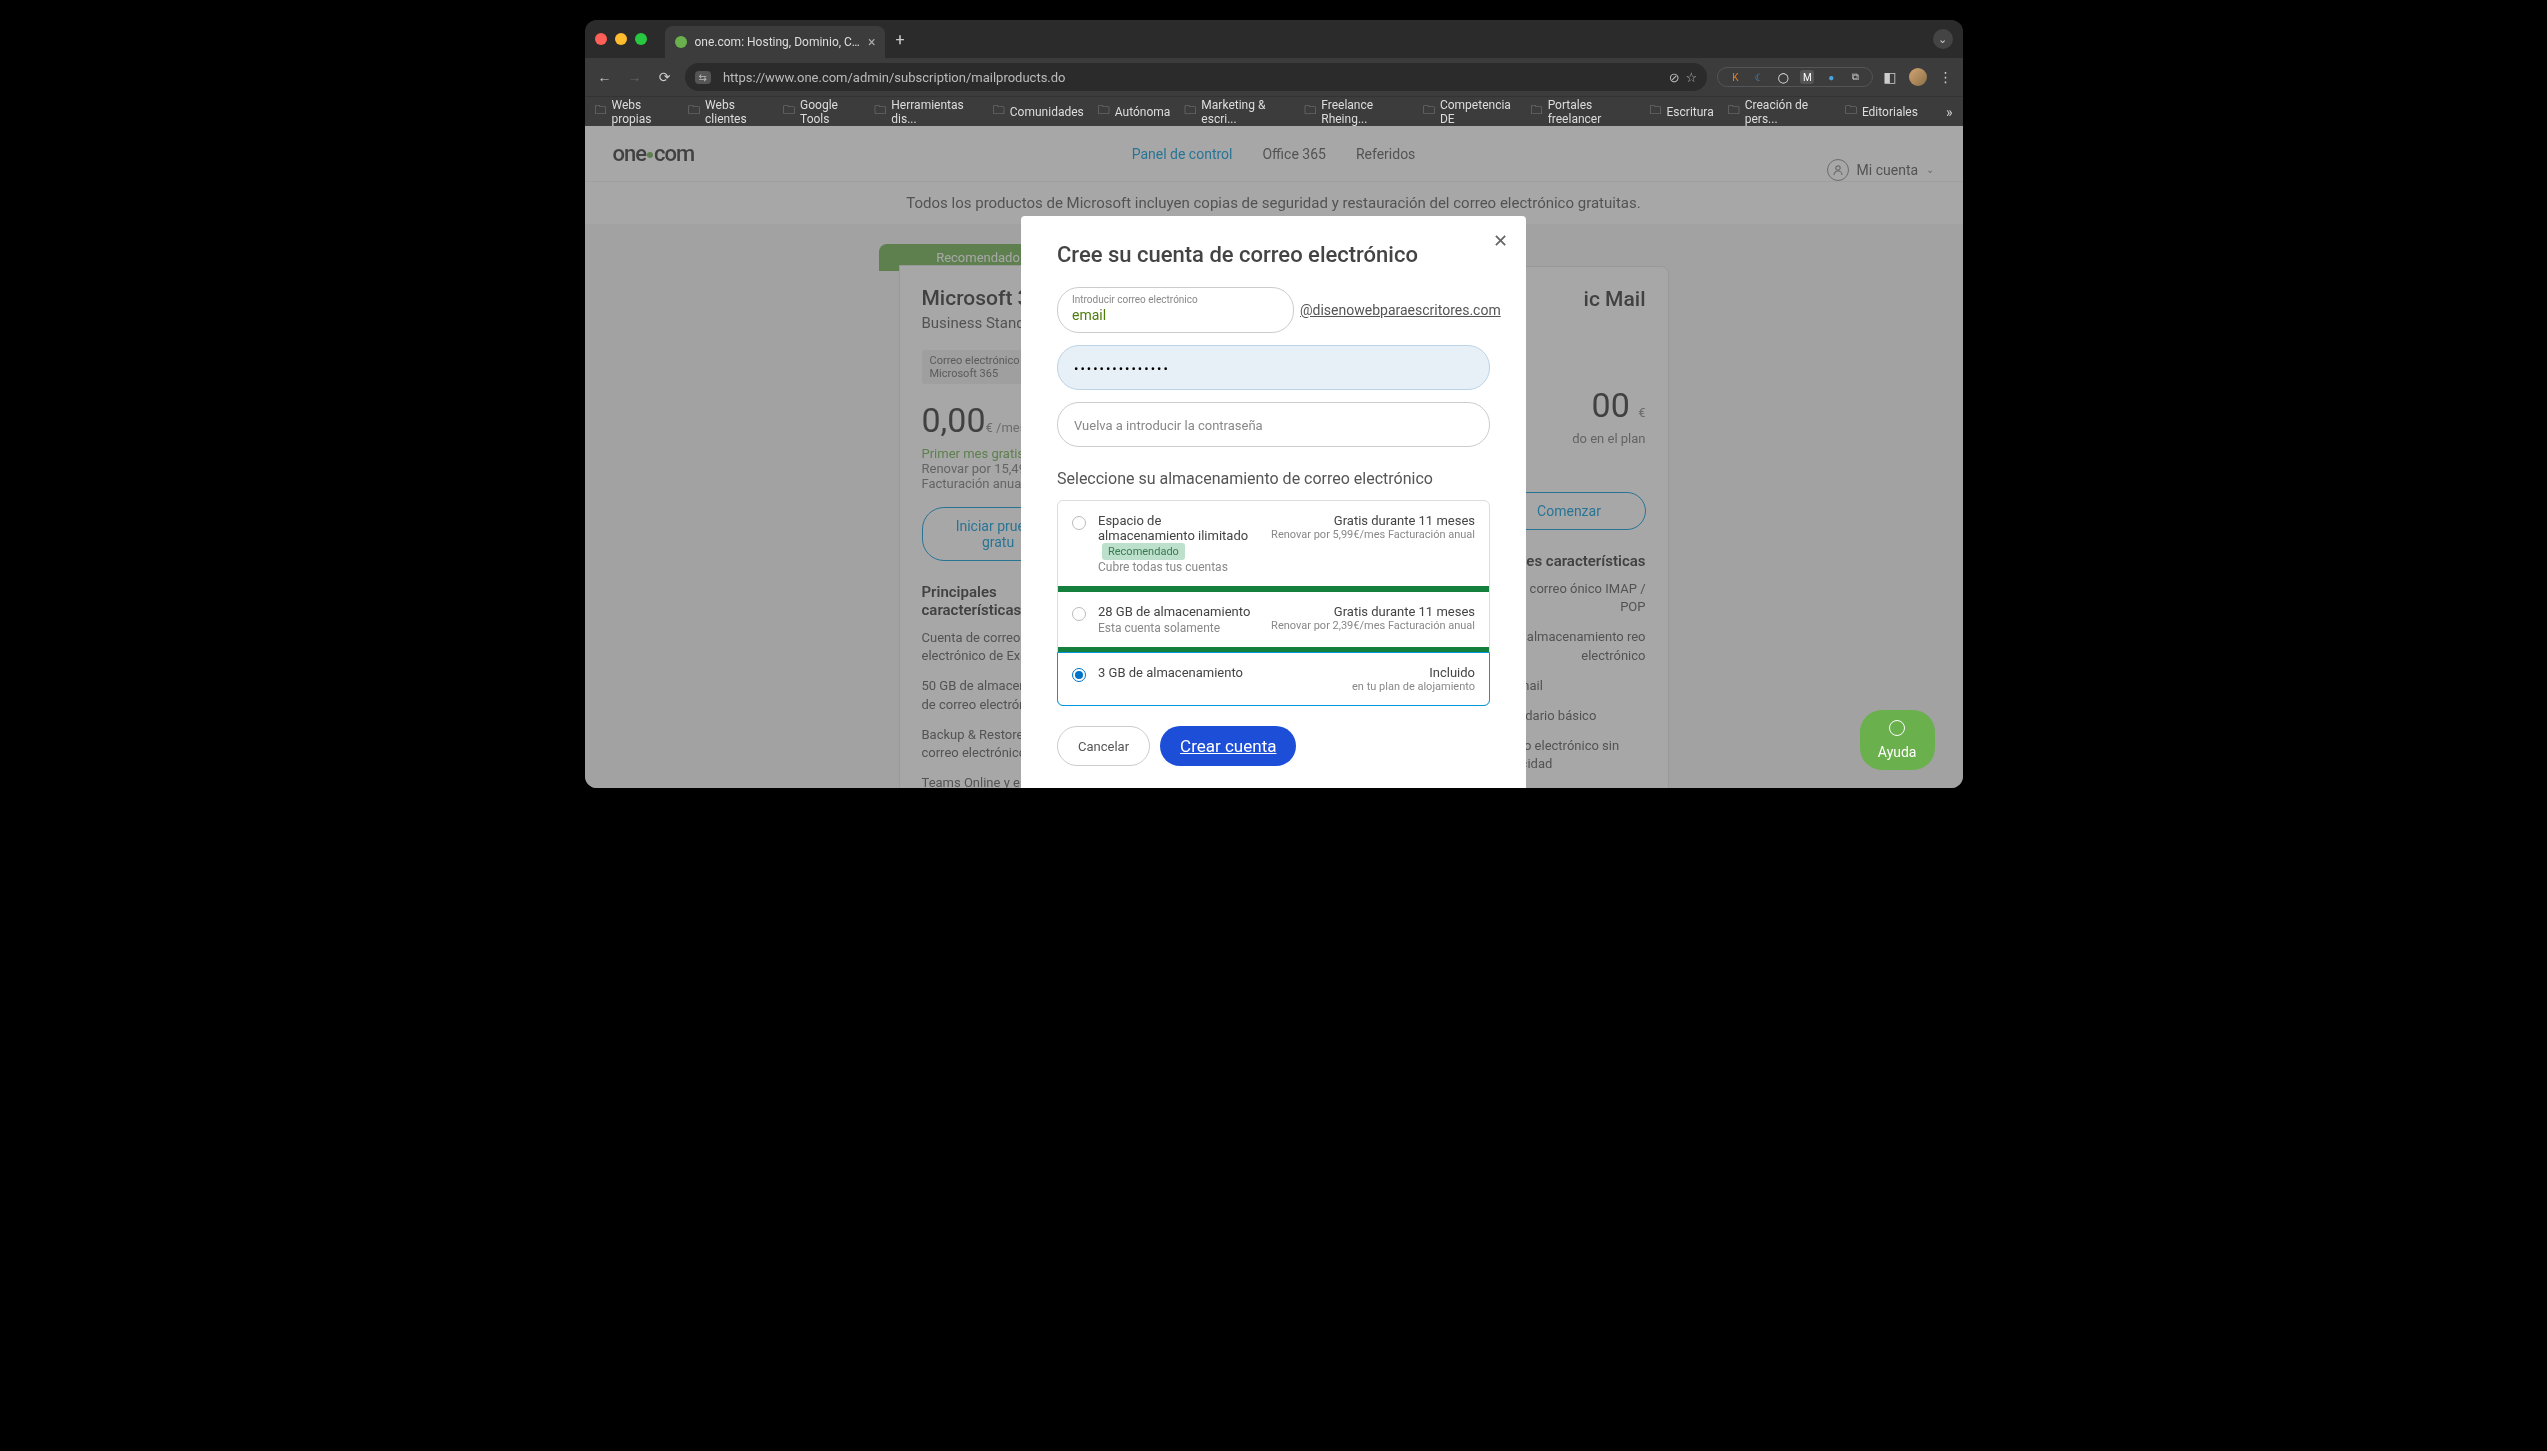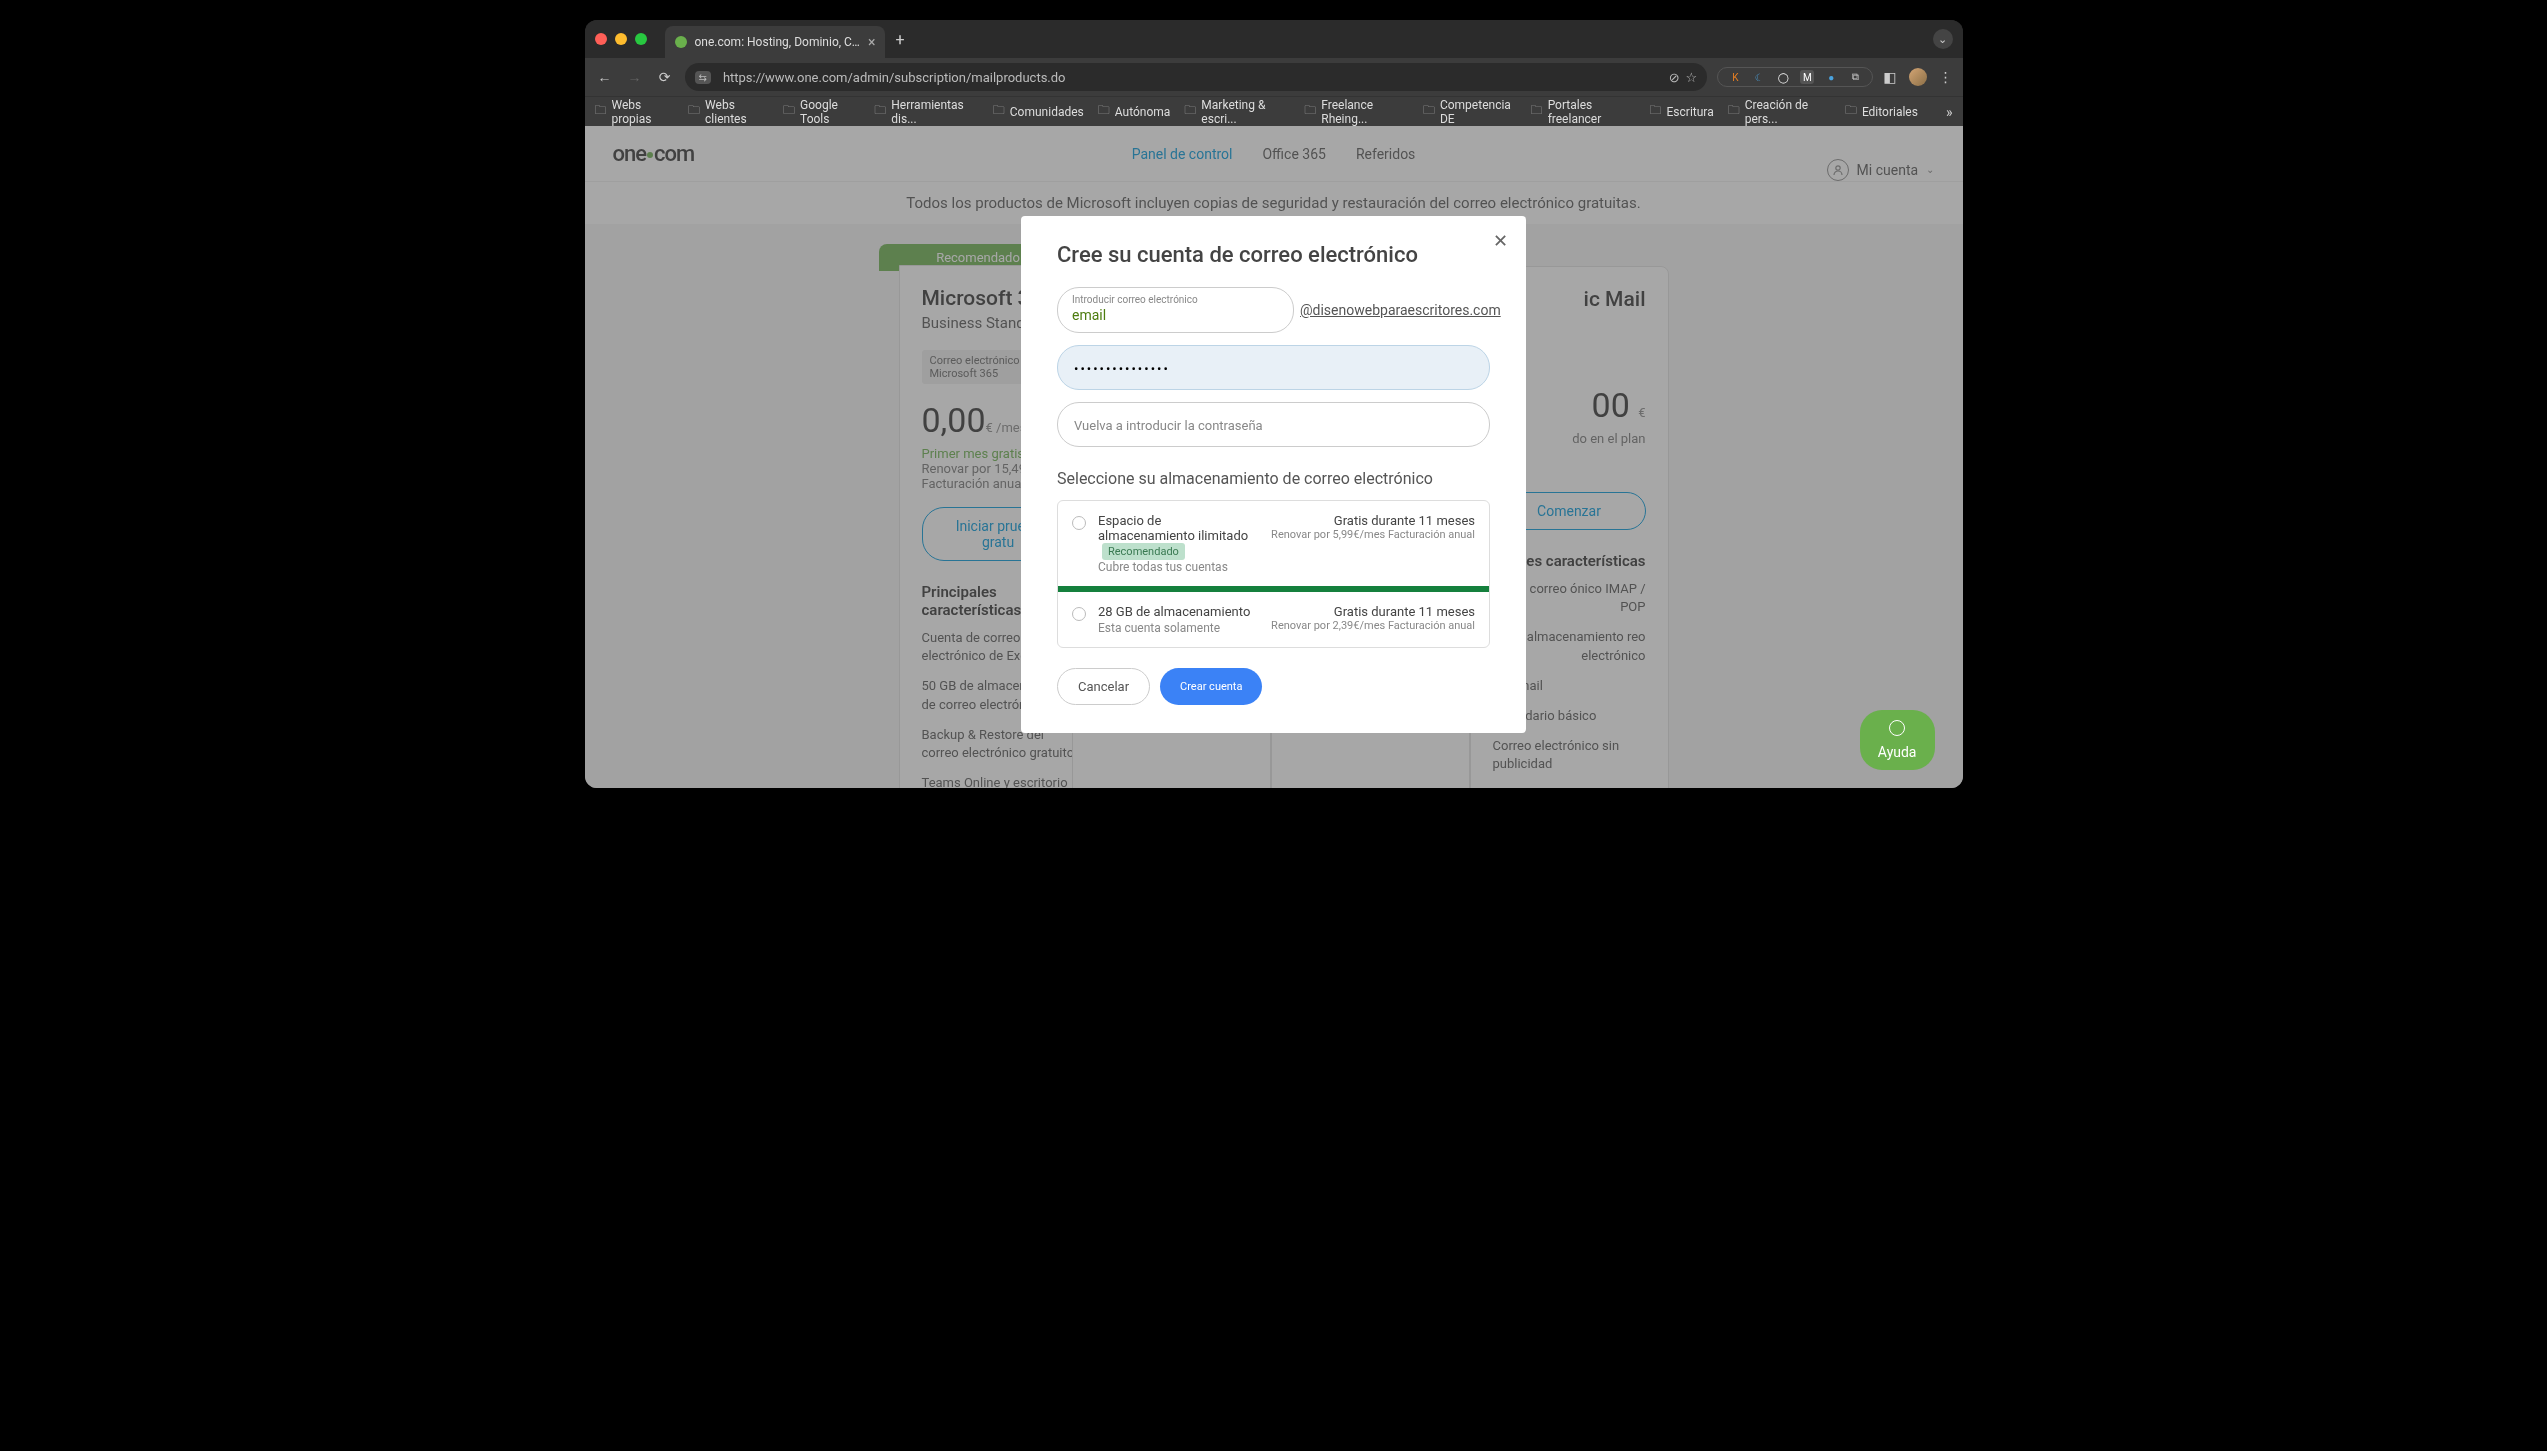--- a/index.html
+++ b/index.html
@@ -96,21 +96,21 @@
 .radio.on::after { content: ''; position: absolute; inset: 2px; background: #0073c8; border-radius: 50%; }
 .opt-left { flex: 1; }
 .opt-title { font-size: 13px; color: #444; }
 .opt-title .reco-pill { background: #bde0cc; color: #3a7a52; font-size: 11px; padding: 2px 6px; border-radius: 3px; margin-left: 4px; }
 .opt-sub { font-size: 12px; color: #888; margin-top: 2px; }
 .opt-right { text-align: right; }
 .opt-price { font-size: 13px; color: #444; }
 .opt-price-sub { font-size: 11px; color: #888; }
 .modal-actions { display: flex; gap: 10px; }
 .btn-cancel { border: 1px solid #ccc; background: #fff; color: #555; border-radius: 22px; padding: 10px 20px; font-size: 13px; cursor: pointer; }
-.btn-primary { border: none; background: #3b82f6; color: #fff; border-radius: 22px; padding: 10px 20px; font-size: 11px; cursor: pointer; }
+.btn-primary { border: none; background: #1d4ed8; color: #fff; border-radius: 22px; padding: 10px 20px; font-size: 17px; cursor: pointer; text-decoration: underline; }
 
 
 .help-pill { position: absolute; bottom: 18px; right: 28px; background: #6ab04c; color: #fff; border-radius: 22px; padding: 10px 18px; font-size: 14px; display: flex; align-items: center; gap: 8px; cursor: pointer; z-index: 10; flex-direction: column; }
 .help-pill .chat-ico { width: 16px; height: 16px; border: 1.5px solid #fff; border-radius: 50%; position: relative; }
 
 </style>
 </head>
 <body>
 
 <div class="window">
@@ -331,20 +331,30 @@
             <div class="radio"></div>
             <div class="opt-left">
               <div class="opt-title">28 GB de almacenamiento</div>
               <div class="opt-sub">Esta cuenta solamente</div>
             </div>
             <div class="opt-right">
               <div class="opt-price">Gratis durante 11 meses</div>
               <div class="opt-price-sub">Renovar por 2,39€/mes Facturación anual</div>
             </div>
           </div>
+          <div class="opt selected">
+            <div class="radio on"></div>
+            <div class="opt-left">
+              <div class="opt-title">3 GB de almacenamiento</div>
+            </div>
+            <div class="opt-right">
+              <div class="opt-price">Incluido</div>
+              <div class="opt-price-sub">en tu plan de alojamiento</div>
+            </div>
+          </div>
         </div>
 
         <div class="modal-actions">
           <button class="btn-cancel">Cancelar</button>
           <button class="btn-primary">Crear cuenta</button>
         </div>
       </div>
     </div>
 
     <div class="help-pill">

